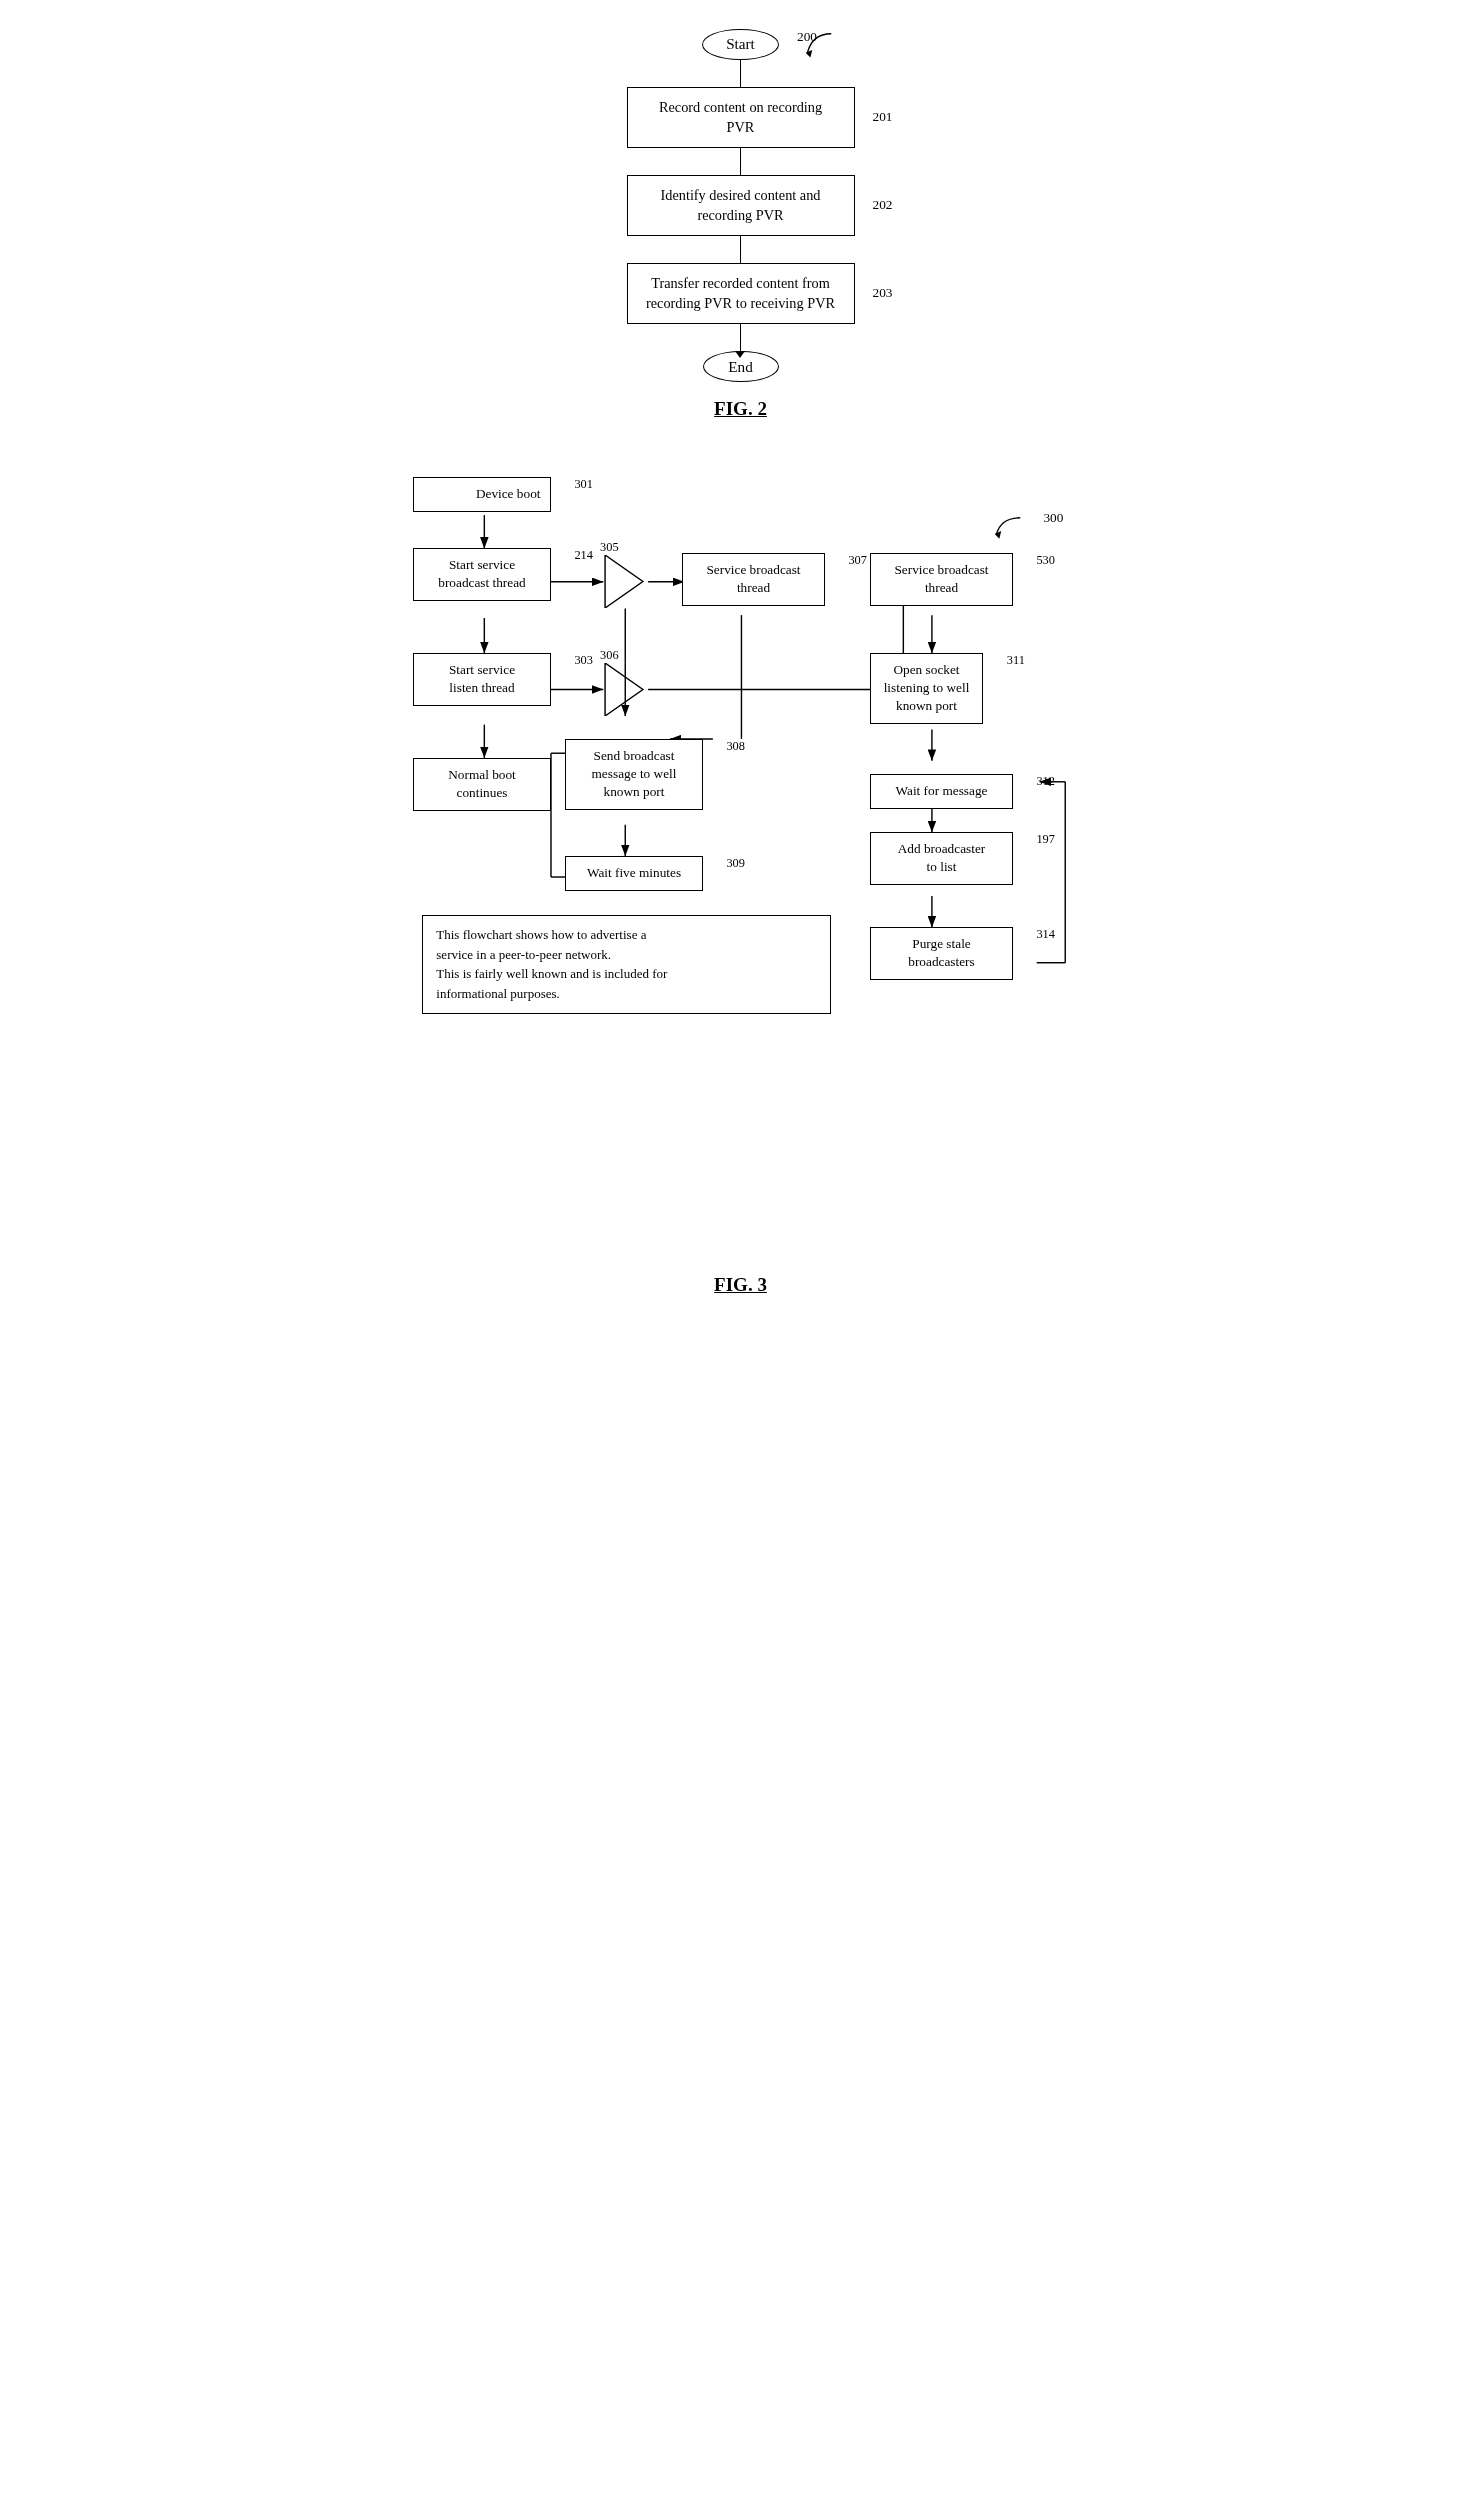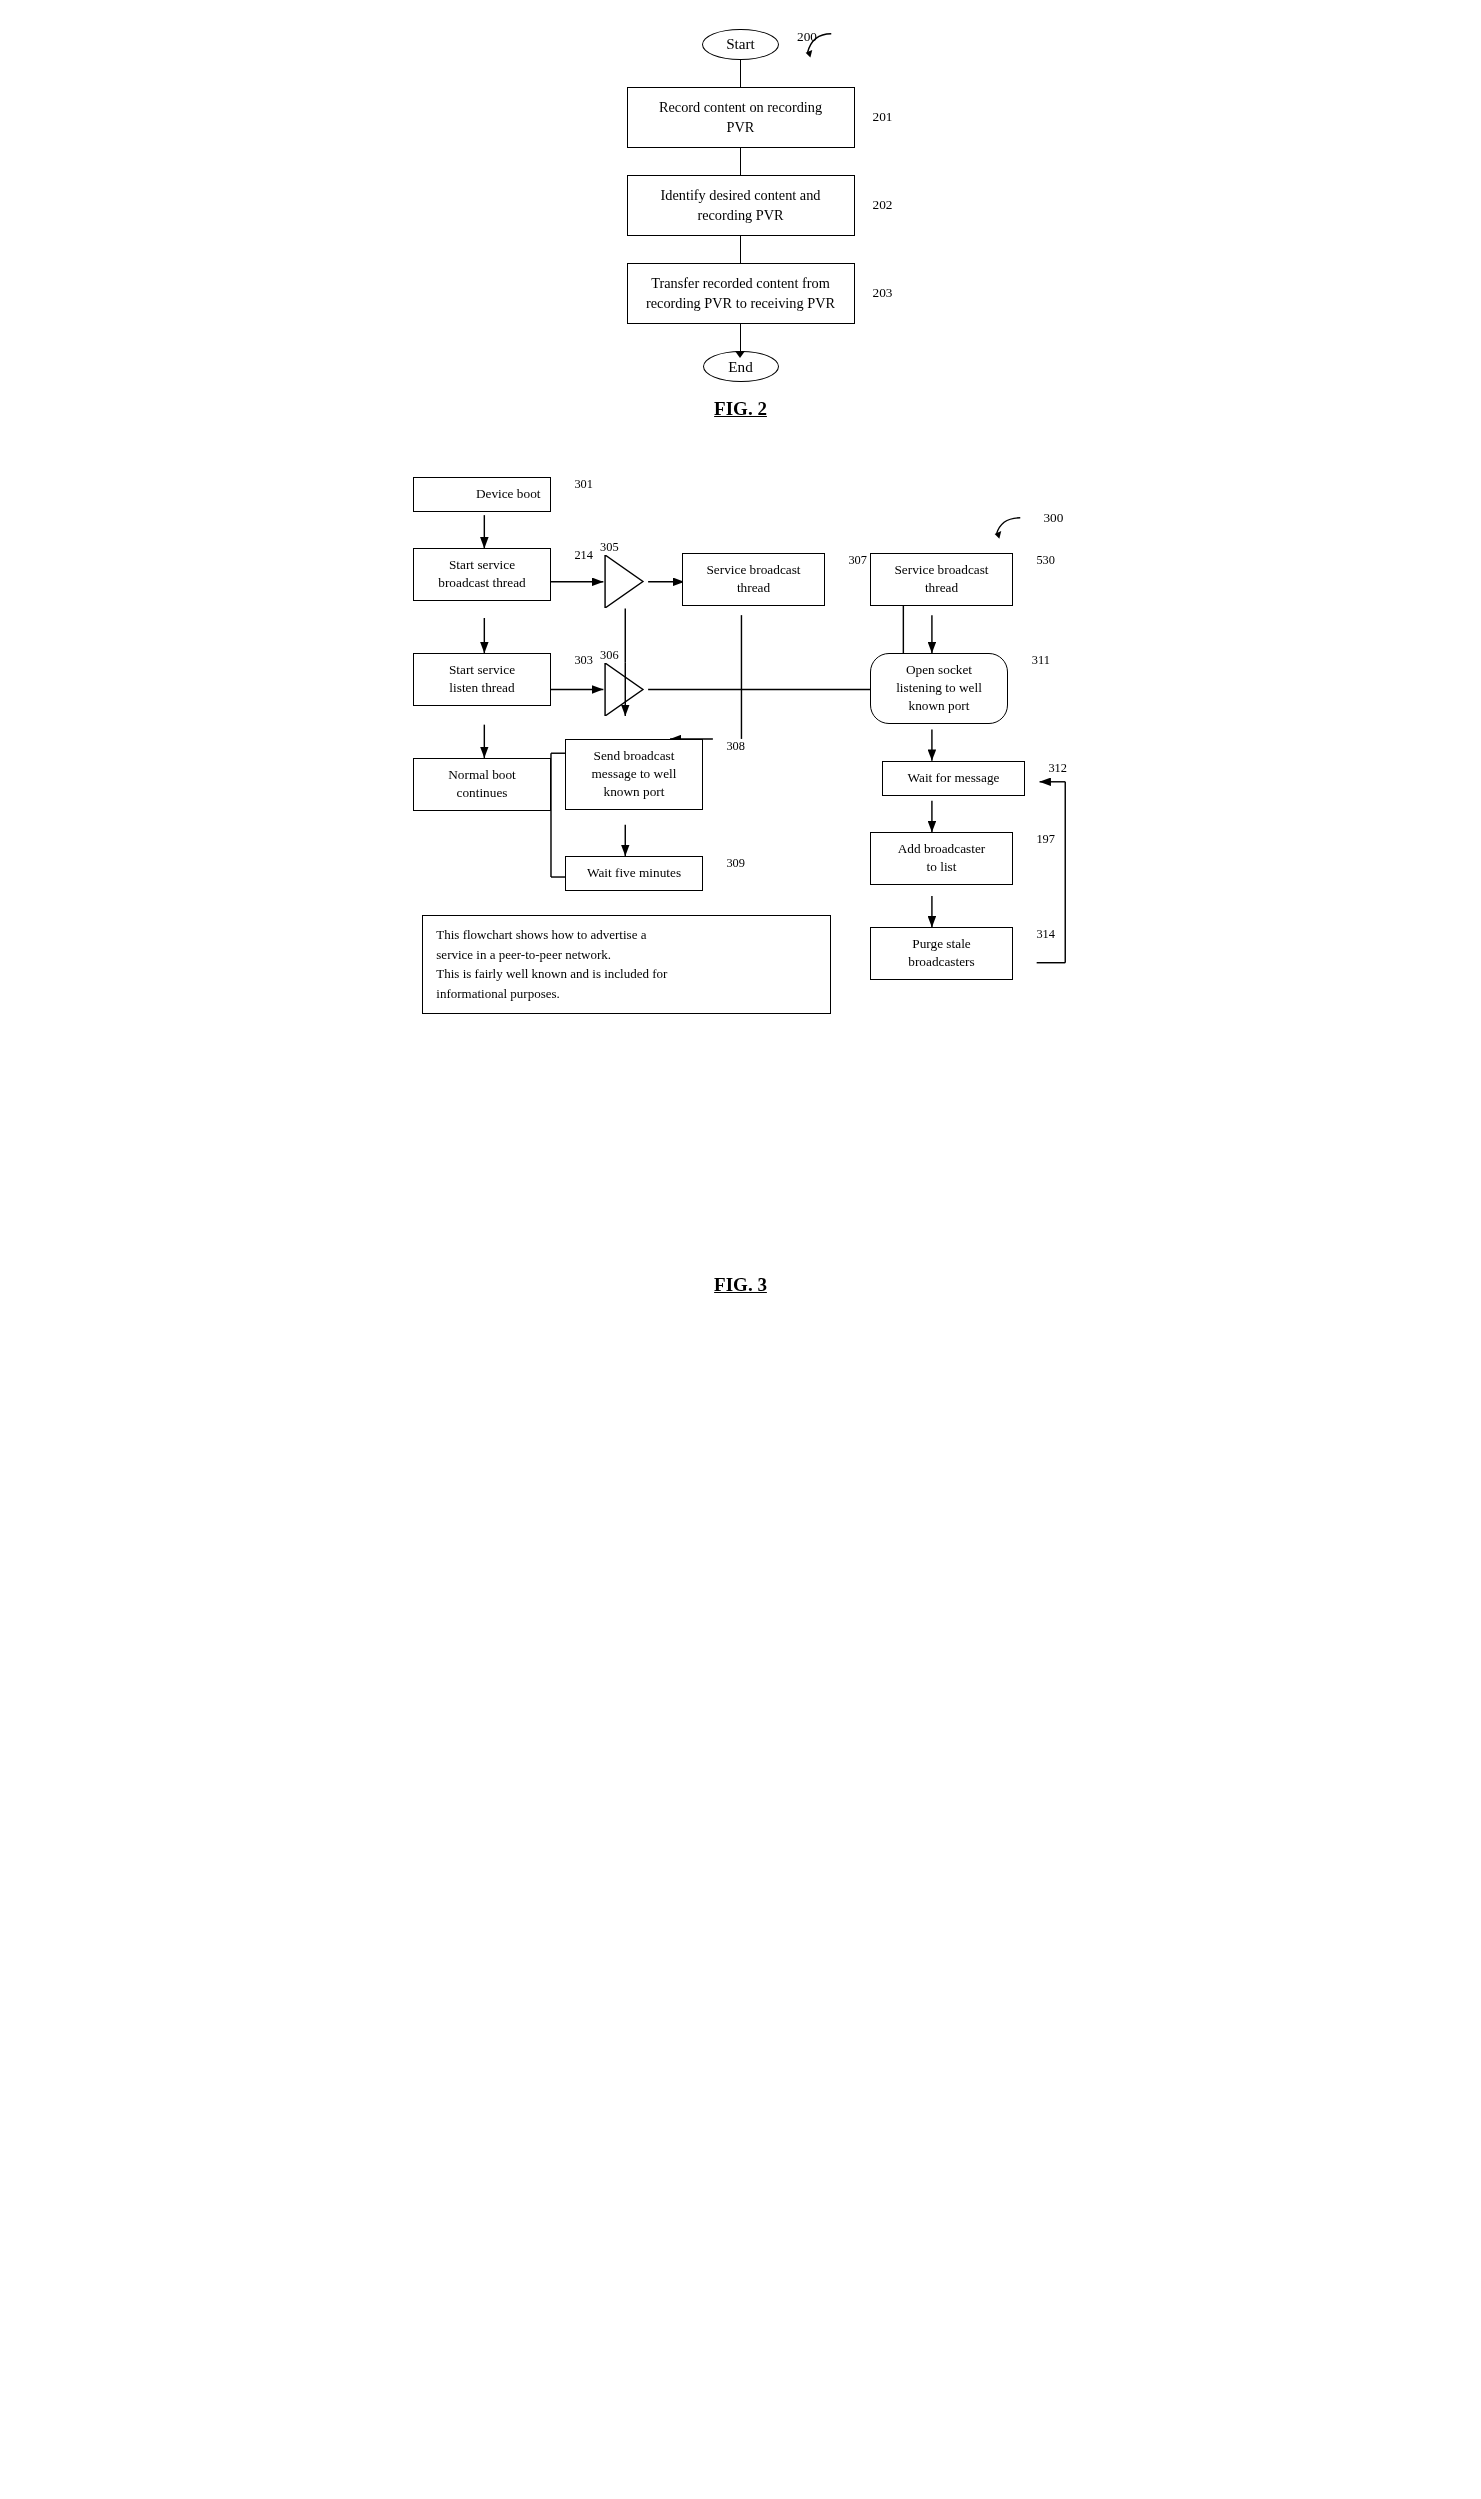--- a/index.html
+++ b/index.html
@@ -262,26 +262,26 @@
   <div class="node" style="left:176px;top:398px;width:138px;">
     <span>Wait five minutes</span>
     <span style="position:absolute;top:-1.9px;right:-43px;font-size:12.4px;">309</span>
   </div>
 
   <div class="node" style="left:481px;top:95px;width:143px;">
     <span>Service broadcast<br>thread</span>
     <span style="position:absolute;top:-1.9px;right:-43px;font-size:12.4px;">530</span>
   </div>
 
-  <div class="node" style="left:481px;top:195px;width:138px;border-radius:19px;">
+  <div class="node" style="left:481px;top:195px;width:113px;">
     <span>Open socket<br>listening to well<br>known port</span>
     <span style="position:absolute;top:-1.9px;right:-43px;font-size:12.4px;">311</span>
   </div>
 
-  <div class="node" style="left:481px;top:303px;width:143px;margin-left:12px;">
+  <div class="node" style="left:481px;top:316px;width:143px;">
     <span>Wait for message</span>
     <span style="position:absolute;top:-1.9px;right:-43px;font-size:12.4px;">312</span>
   </div>
 
   <div class="node" style="left:481px;top:374px;width:143px;">
     <span>Add broadcaster<br>to list</span>
     <span style="position:absolute;top:-1.9px;right:-43px;font-size:12.4px;">197</span>
   </div>
 
   <div class="node" style="left:481px;top:469px;width:143px;">

